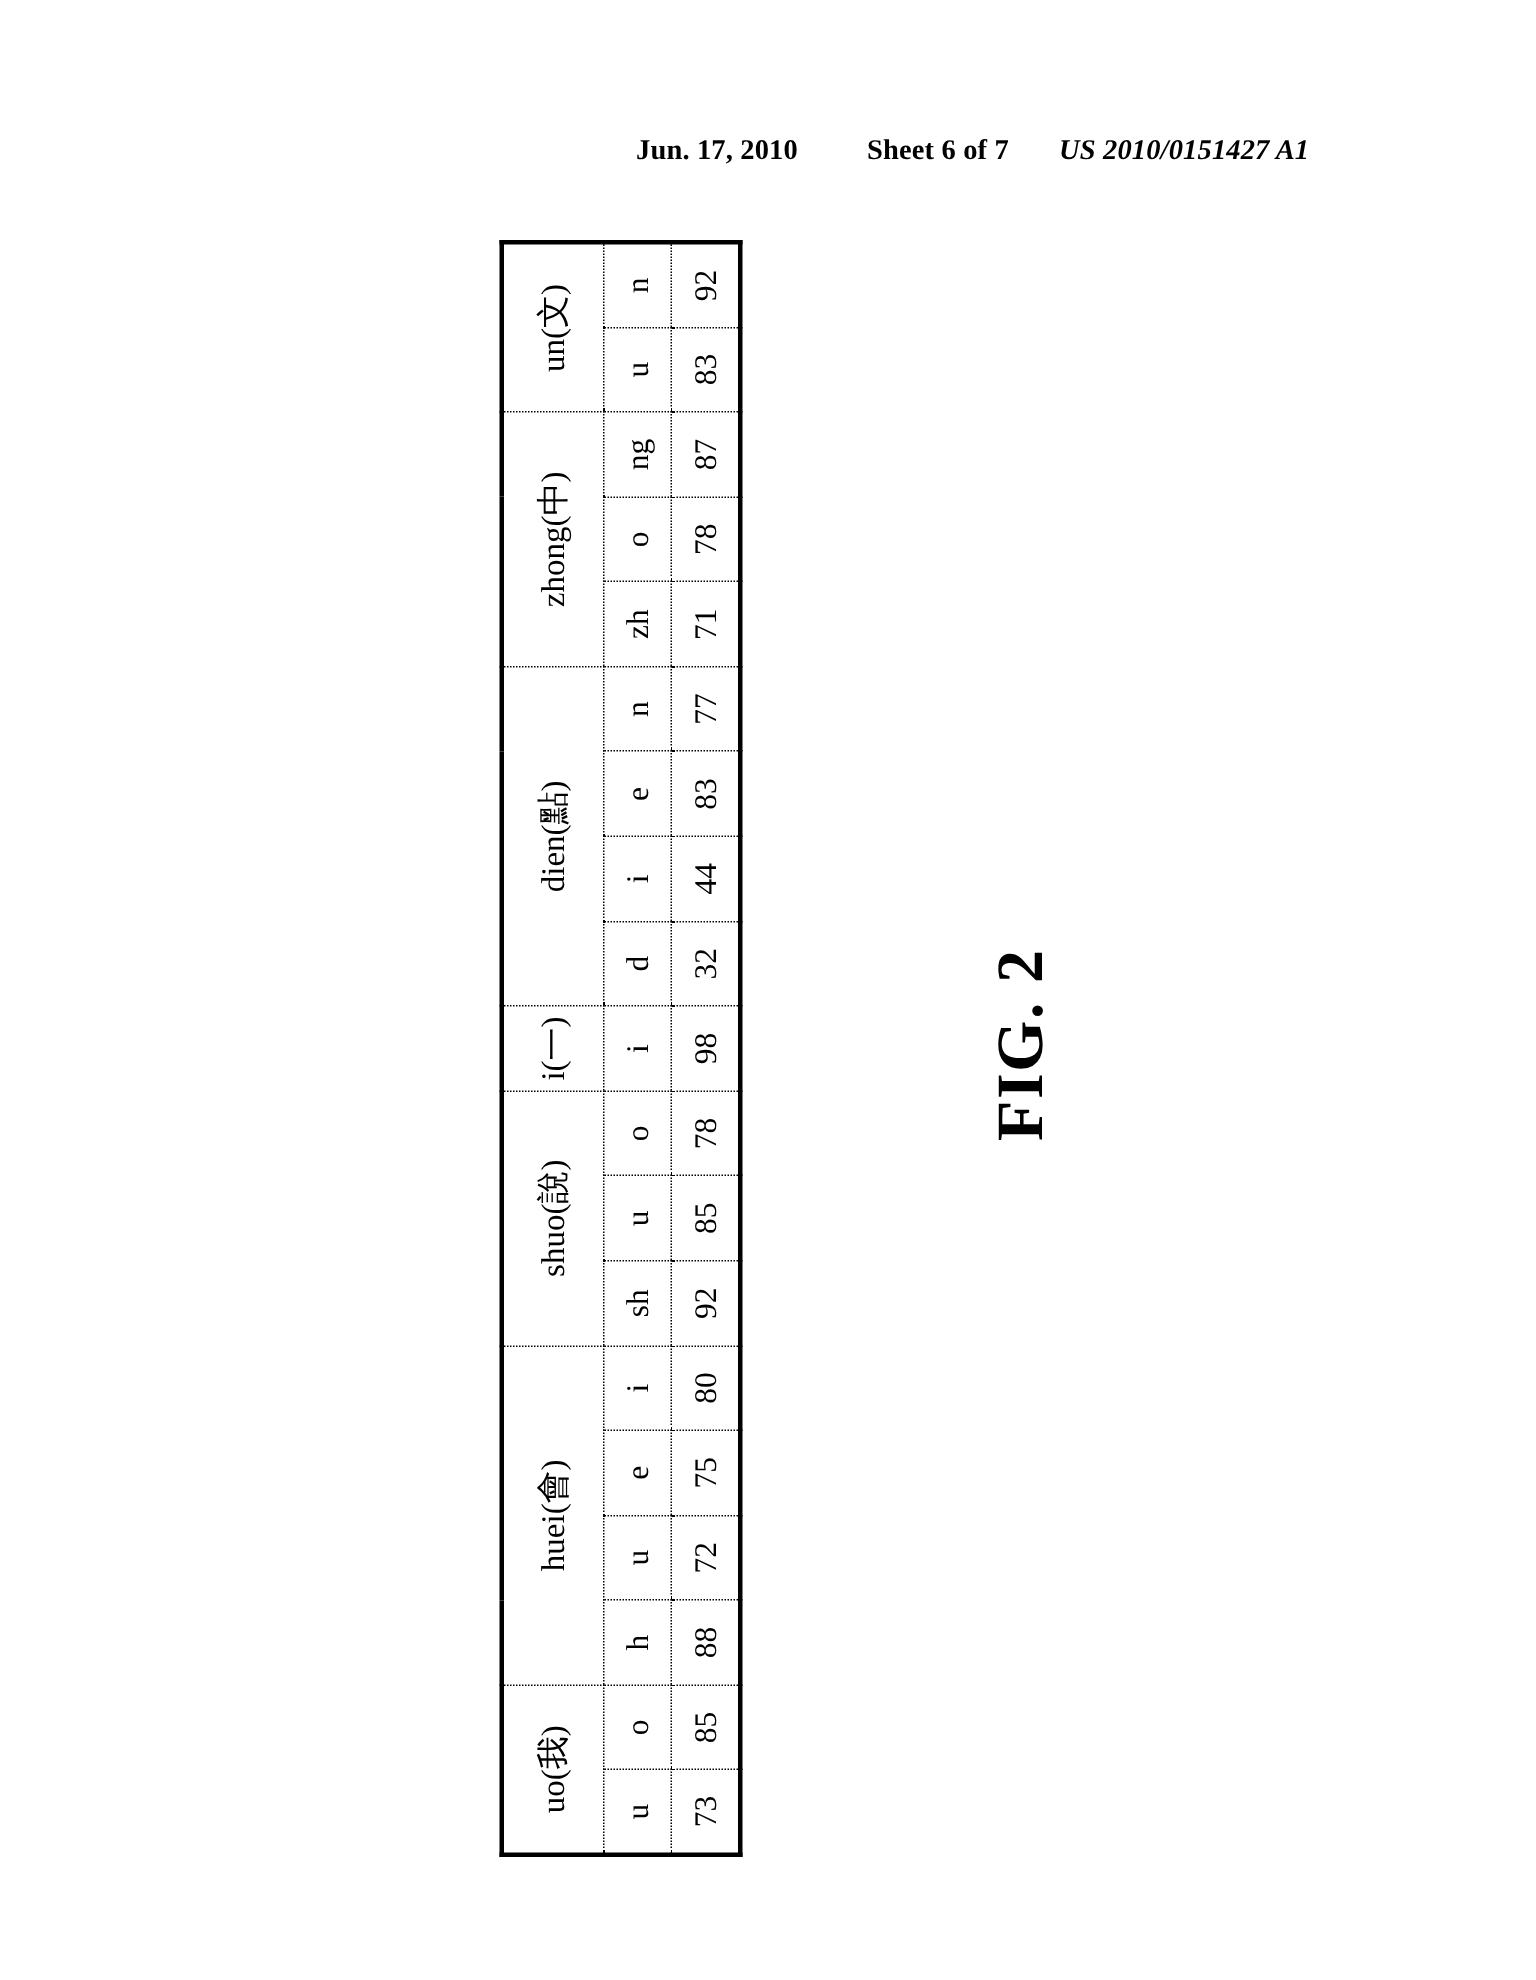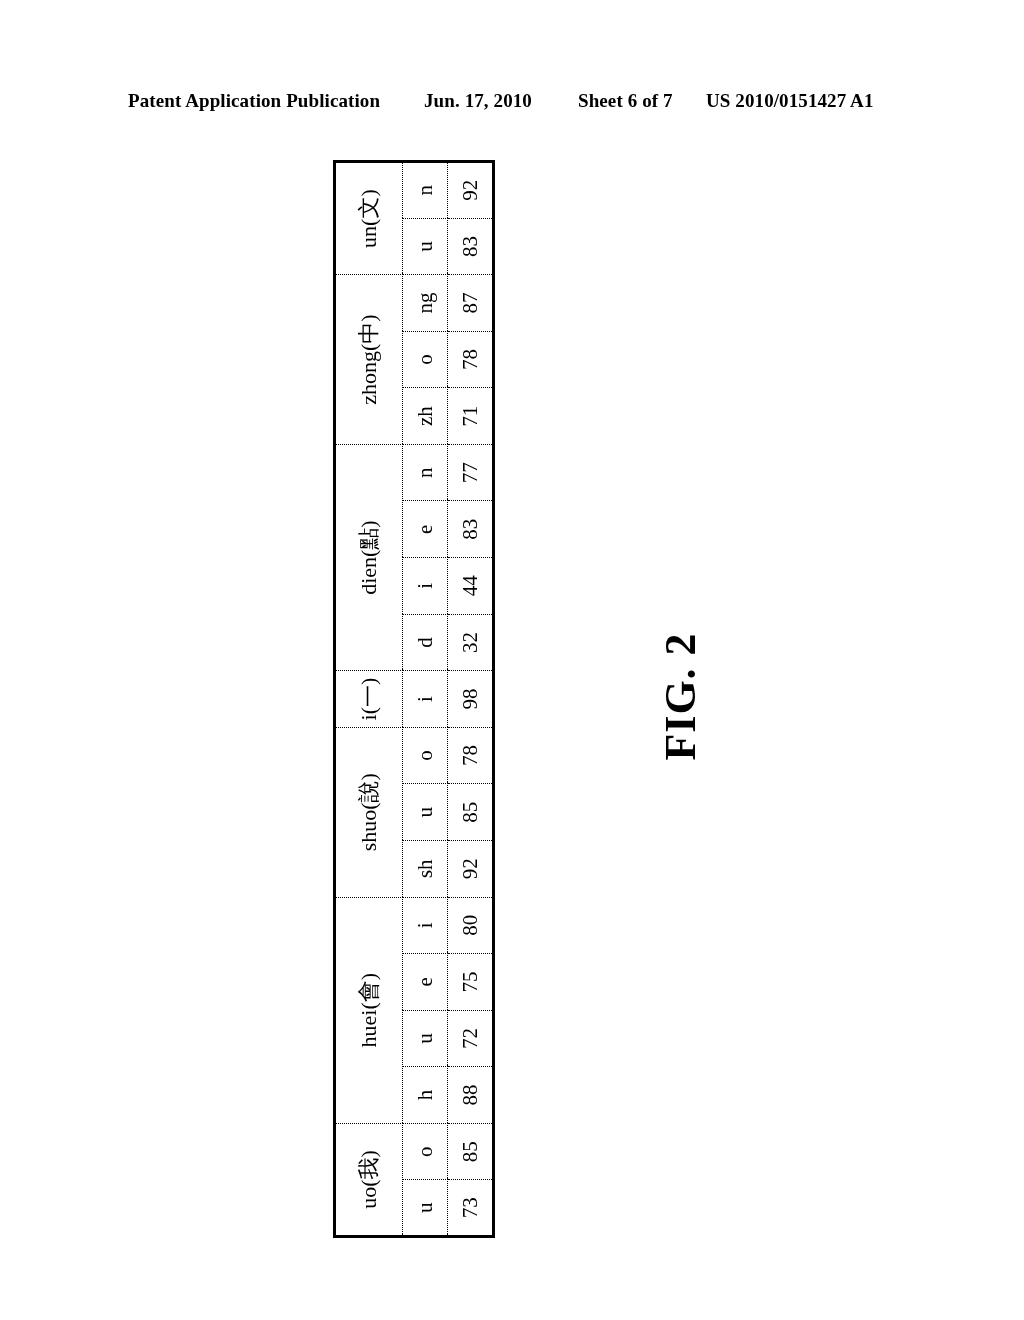--- a/index.html
+++ b/index.html
@@ -38,20 +38,21 @@
     position: absolute;
     left: 424px;
   }
   .hdr-sheet {
     position: absolute;
     left: 578px;
   }
   .hdr-patno {
     position: absolute;
     left: 706px;
+    font-style: italic;
   }
 
   
   .fig-label {
     position: absolute;
     left: 600px;
     top: 596px;
     width: 160px;
     height: 200px;
     display: flex;
@@ -124,21 +125,20 @@
     border-left: 3px solid #000;
   }
   td.grp-end {
     border-right: 3px solid #000;
   }
 </style>
 </head>
 <body>
 
 <div class="page-header">
-  <span class="hdr-pub">Patent Application Publication</span>
   <span class="hdr-date">Jun. 17, 2010</span>
   <span class="hdr-sheet">Sheet 6 of 7</span>
   <span class="hdr-patno">US 2010/0151427 A1</span>
 </div>
 
 <div class="fig-label">
   <span>FIG. 2</span>
 </div>
 
 <div class="table-stage">

